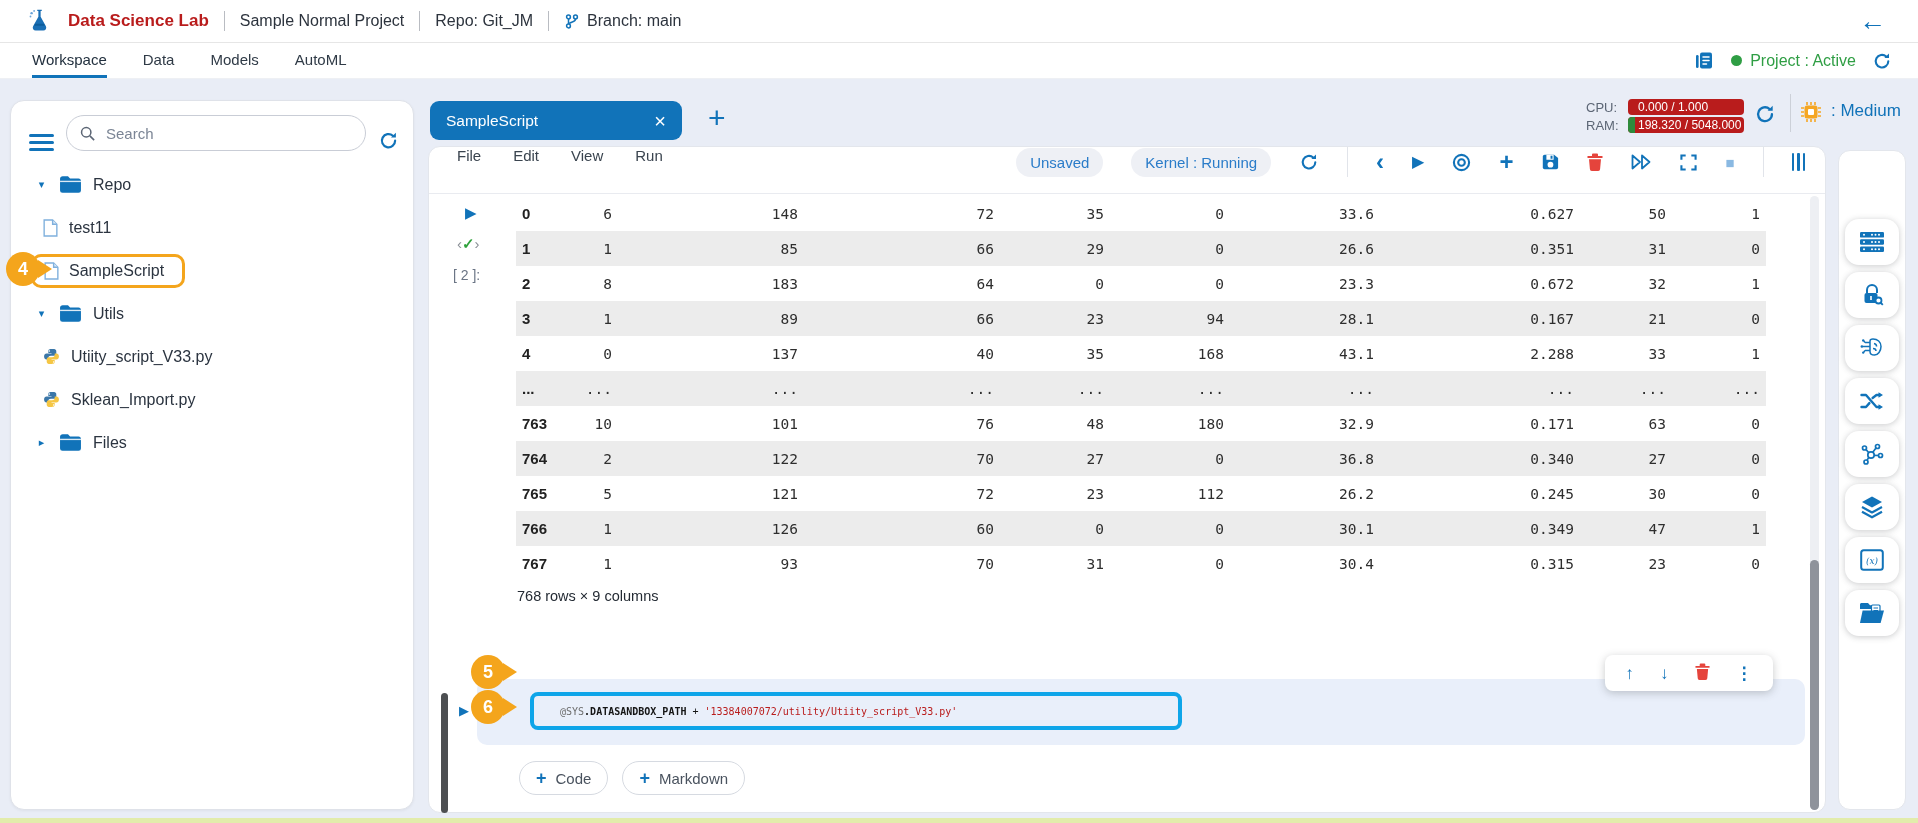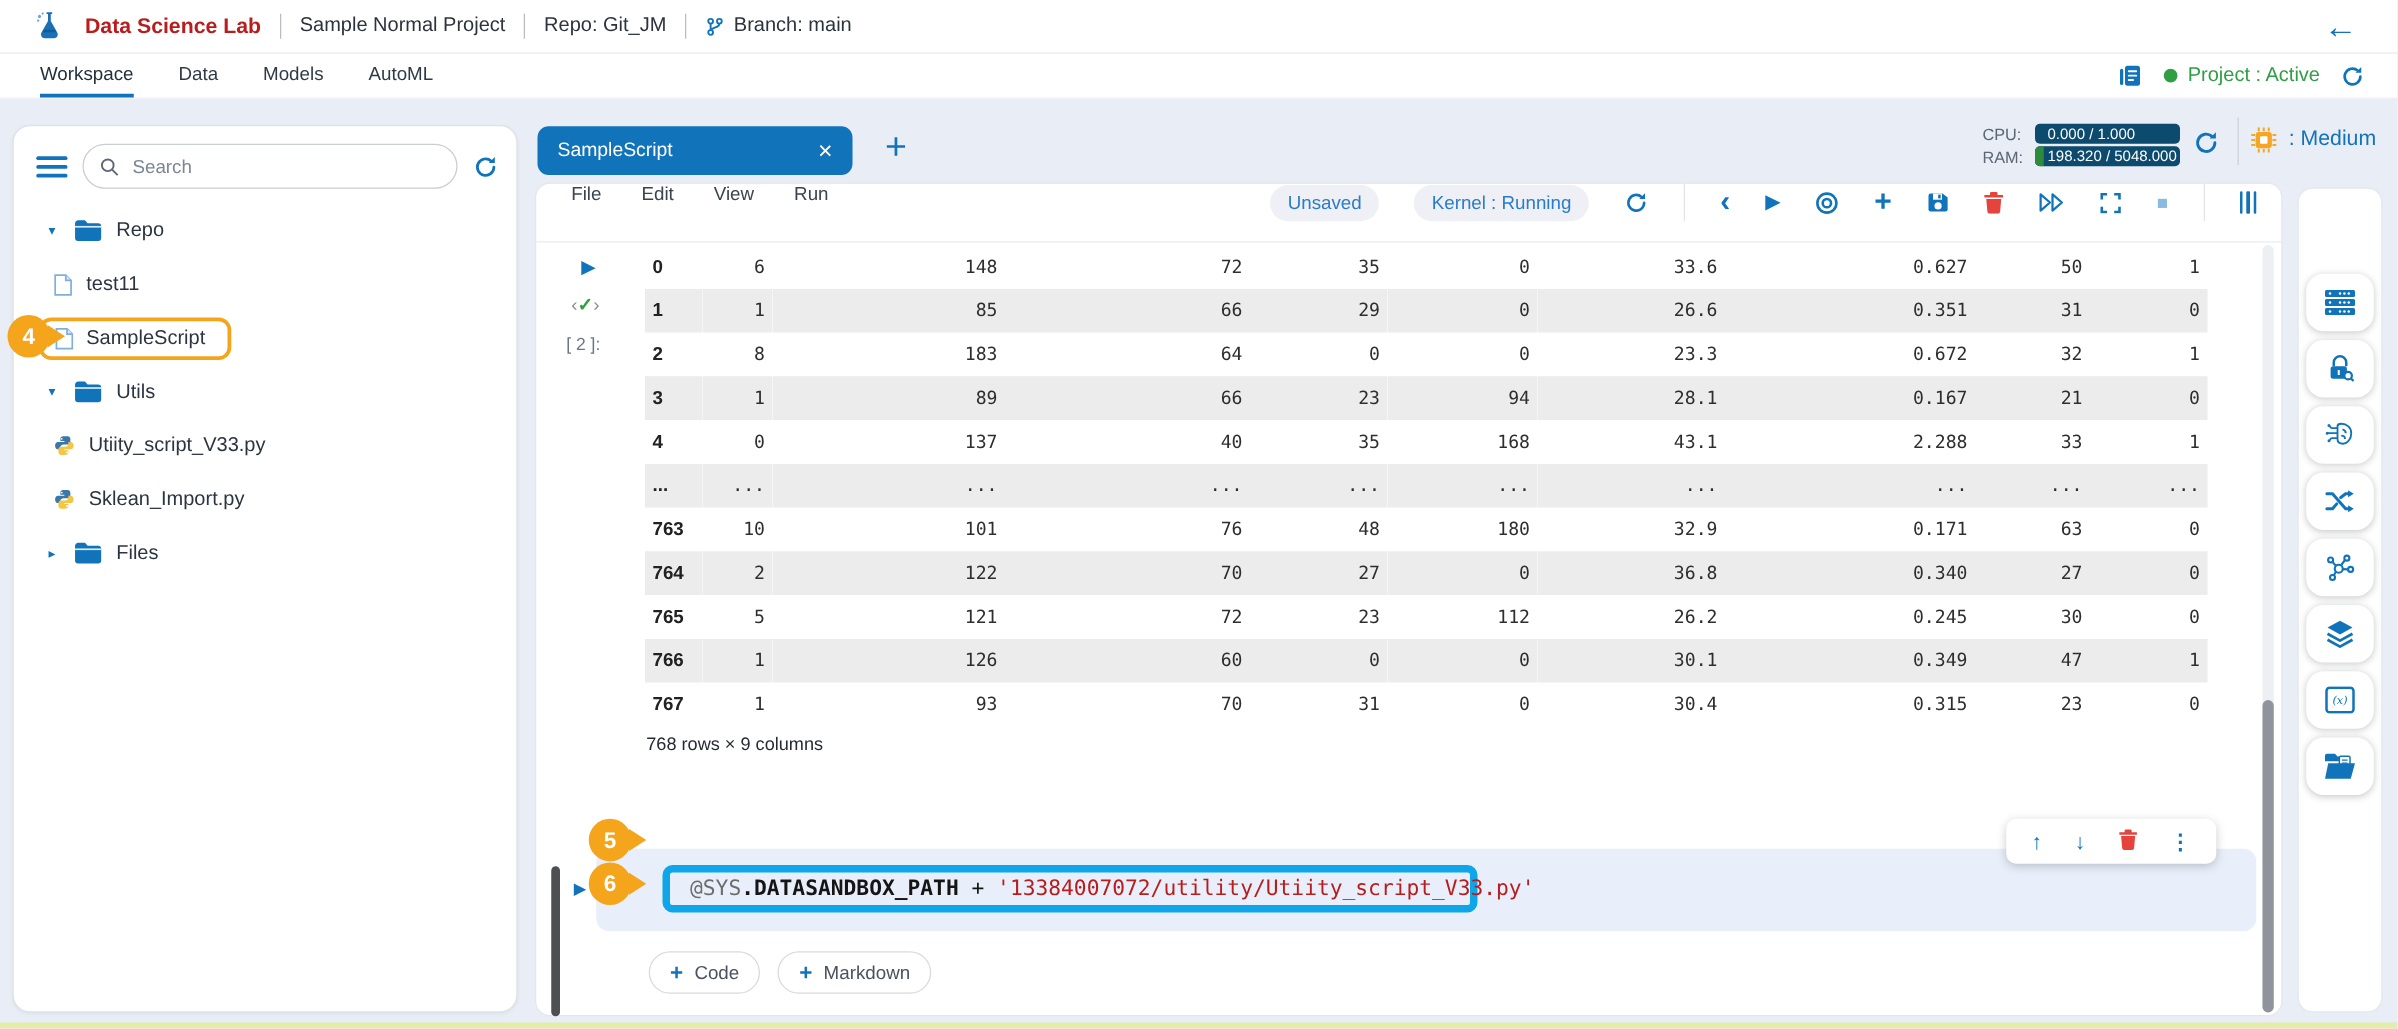--- a/index.html
+++ b/index.html
@@ -21,21 +21,21 @@
   .nav-tab{font-size:15px;color:#2f3a46;display:flex;align-items:center;border-bottom:3px solid transparent;box-sizing:border-box;cursor:pointer}
   .nav-tab.active{border-bottom-color:#1173b9;color:#22303e}
   .nav-right{margin-left:auto;display:flex;align-items:center;gap:16px;padding-right:26px}
   .status-dot{width:11px;height:11px;border-radius:50%;background:#2f9e44}
   .status-text{color:#2f9e44;font-size:16px}
   .ic-blue{color:#1173b9}
 
   
   .sidebar{position:absolute;left:10px;top:100px;width:404px;height:710px;background:#fff;
     border:1px solid #dfe2e9;border-radius:14px;box-sizing:border-box;box-shadow:0 1px 3px rgba(0,0,0,.05)}
-  .sb-top{display:flex;align-items:center;padding:14px 14px 0 18px;gap:12px}
+  .sb-top{display:flex;align-items:flex-end;padding:14px 14px 0 18px;gap:12px}
   .hamburger{width:25px;display:flex;flex-direction:column;gap:4px;cursor:pointer}
   .hamburger div{height:3px;background:#1173b9;border-radius:2px}
   .search{flex:1;height:36px;border:1px solid #c9cdd6;border-radius:18px;display:flex;align-items:center;padding:0 12px;gap:8px;box-sizing:border-box}
   .search input{border:none;outline:none;flex:1;font-size:15px;color:#333;background:transparent;font-family:"Liberation Sans",sans-serif}
   .search input::placeholder{color:#7b8595}
   .tree{margin-top:12px}
   .tree-row{height:43px;display:flex;align-items:center;gap:11px;font-size:16px;color:#2b3440;cursor:pointer}
   .tree-row.folder{padding-left:24px}
   .tree-row.child{padding-left:32px}
   .tw-arrow{color:#1173b9;font-size:11px;width:13px;text-align:center}
@@ -49,21 +49,21 @@
     border-left:14px solid #f4a51c;border-top:9px solid transparent;border-bottom:9px solid transparent}
 
   
   .doc-tab{position:absolute;left:430px;top:101px;width:252px;height:39px;background:#1173b9;border-radius:9px;
     color:#fff;display:flex;align-items:center;padding:0 16px;font-size:15.5px;box-sizing:border-box;cursor:pointer}
   .tab-close{margin-left:auto;font-size:20px;color:#fff;cursor:pointer;line-height:1}
   .add-tab{position:absolute;left:702px;top:102px;font-size:30px;color:#1173b9;cursor:pointer;background:none;border:none;line-height:1}
 
   
   .res-row{position:absolute;display:flex;align-items:center;gap:6px;font-size:13px;color:#5c6675}
-  .res-pill{width:116px;height:16px;background:#0c4a6e;border-radius:4px;color:#fff;font-size:12px;
+  .res-pill{width:116px;height:16px;background:#b91c1c;border-radius:4px;color:#fff;font-size:12px;
     display:flex;align-items:center;padding-left:10px;position:relative;overflow:hidden;box-sizing:border-box}
   .res-pill span{position:relative;z-index:2}
   .ram-fill{position:absolute;left:0;top:0;bottom:0;width:7px;background:#2e8b3c;z-index:1}
   .res-label{width:36px}
   .res-div{position:absolute;left:1790px;top:94px;width:1px;height:38px;background:#ccd0d8}
   .size-label{position:absolute;left:1831px;top:101px;font-size:17px;color:#1173b9}
 
   
   .editor{position:absolute;left:428px;top:146px;width:1398px;height:667px;background:#fff;border-radius:12px;
     border:1px solid #e3e6ec;box-sizing:border-box}
@@ -90,23 +90,23 @@
   .df th,.df td{height:35px;padding:0 6px 0 0;overflow:hidden;white-space:nowrap}
   .df th{text-align:left;font-weight:700;font-size:15px;color:#222;padding-left:6px}
   .df td{text-align:right;font-family:"DejaVu Sans Mono",monospace;font-size:14.5px;color:#2e2e2e}
   .df tr.alt{background:#ececec}
   .df-footer{position:absolute;left:88px;top:441px;font-size:14.5px;color:#242b34}
 
   
   .sel-bar{position:absolute;left:12px;top:546px;width:7px;height:120px;background:#4d4f52;border-radius:4px}
   .cell-play{position:absolute;left:30px;top:556px;color:#1173b9;font-size:13px;cursor:pointer}
   .cell-box{position:absolute;left:48px;top:532px;width:1328px;height:66px;background:#e9effa;border-radius:10px}
-  .code-input{position:absolute;left:53px;top:13px;width:652px;height:38px;border:6px solid #0ea5e9;border-radius:8px;
-    display:flex;align-items:center;padding-left:16px;box-sizing:border-box;
-    font-family:"DejaVu Sans Mono",monospace;font-size:17px;cursor:text;white-space:pre}
+  .code-input{position:absolute;left:53px;top:13px;width:652px;height:38px;border:4px solid #0ea5e9;border-radius:8px;
+    display:flex;align-items:center;padding-left:26px;box-sizing:border-box;
+    font-family:"DejaVu Sans Mono",monospace;font-size:10px;cursor:text;white-space:pre}
   .c-at{color:#6d6d6d}.c-prop{color:#151515;font-weight:700}.c-op{color:#151515}.c-str{color:#b91c1c}
   .cell-toolbar{position:absolute;left:1176px;top:508px;width:168px;height:36px;background:#fff;border-radius:8px;
     box-shadow:0 2px 8px rgba(60,64,67,.28);display:flex;align-items:center;justify-content:space-evenly;z-index:20}
   .ct-ic{color:#1173b9;font-size:17px;font-weight:700;cursor:pointer;background:none;border:none;line-height:1}
 
   .add-btns{position:absolute;left:90px;top:614px;display:flex;gap:14px}
   .add-btn{height:34px;border:1px solid #d6dae1;border-radius:17px;background:#fff;display:flex;align-items:center;
     gap:9px;padding:0 16px;font-size:15px;color:#49525e;cursor:pointer;font-family:"Liberation Sans",sans-serif}
   .add-plus{color:#1173b9;font-size:18px;font-weight:700}
 

